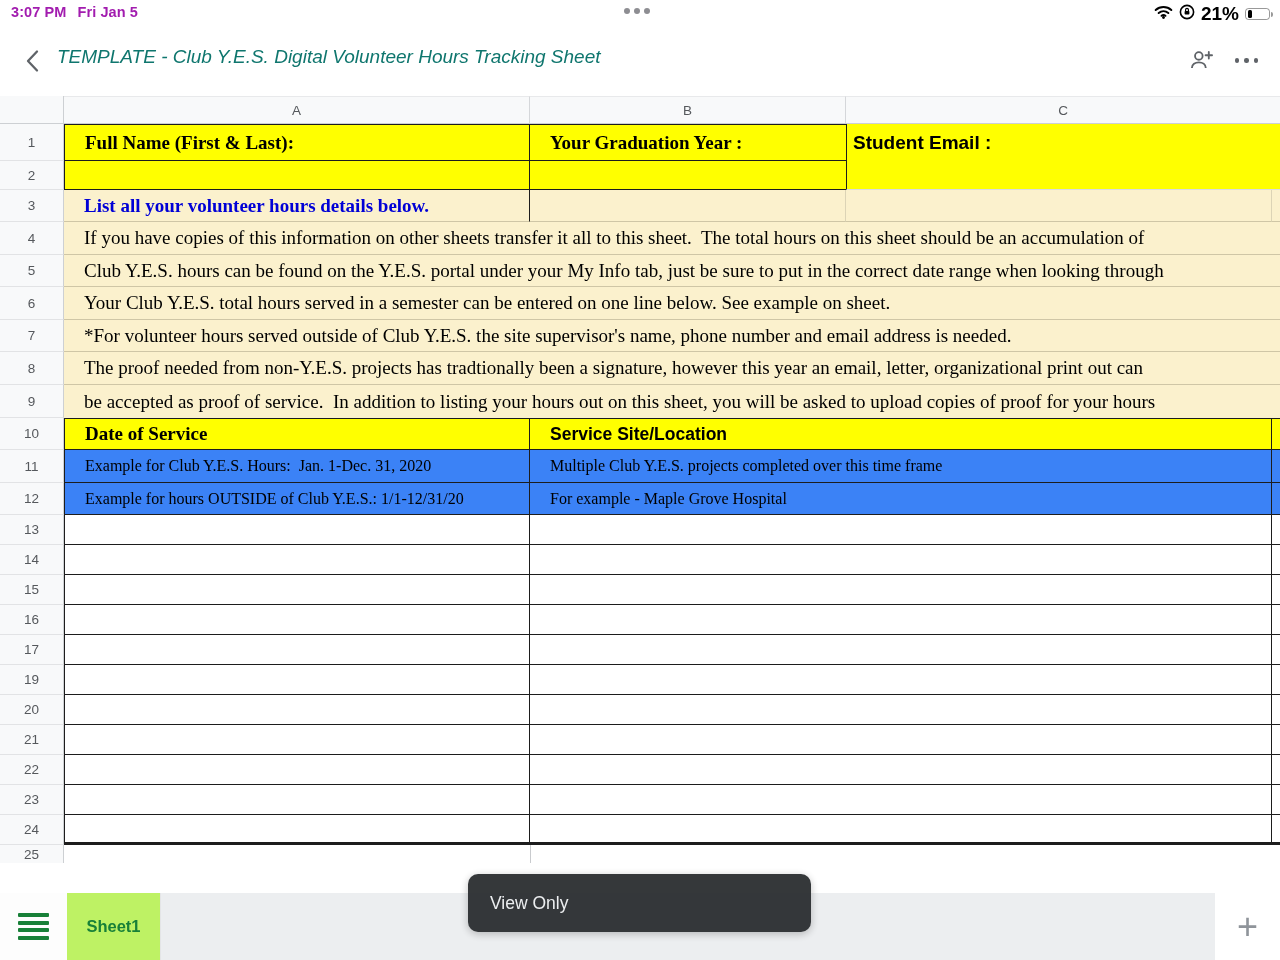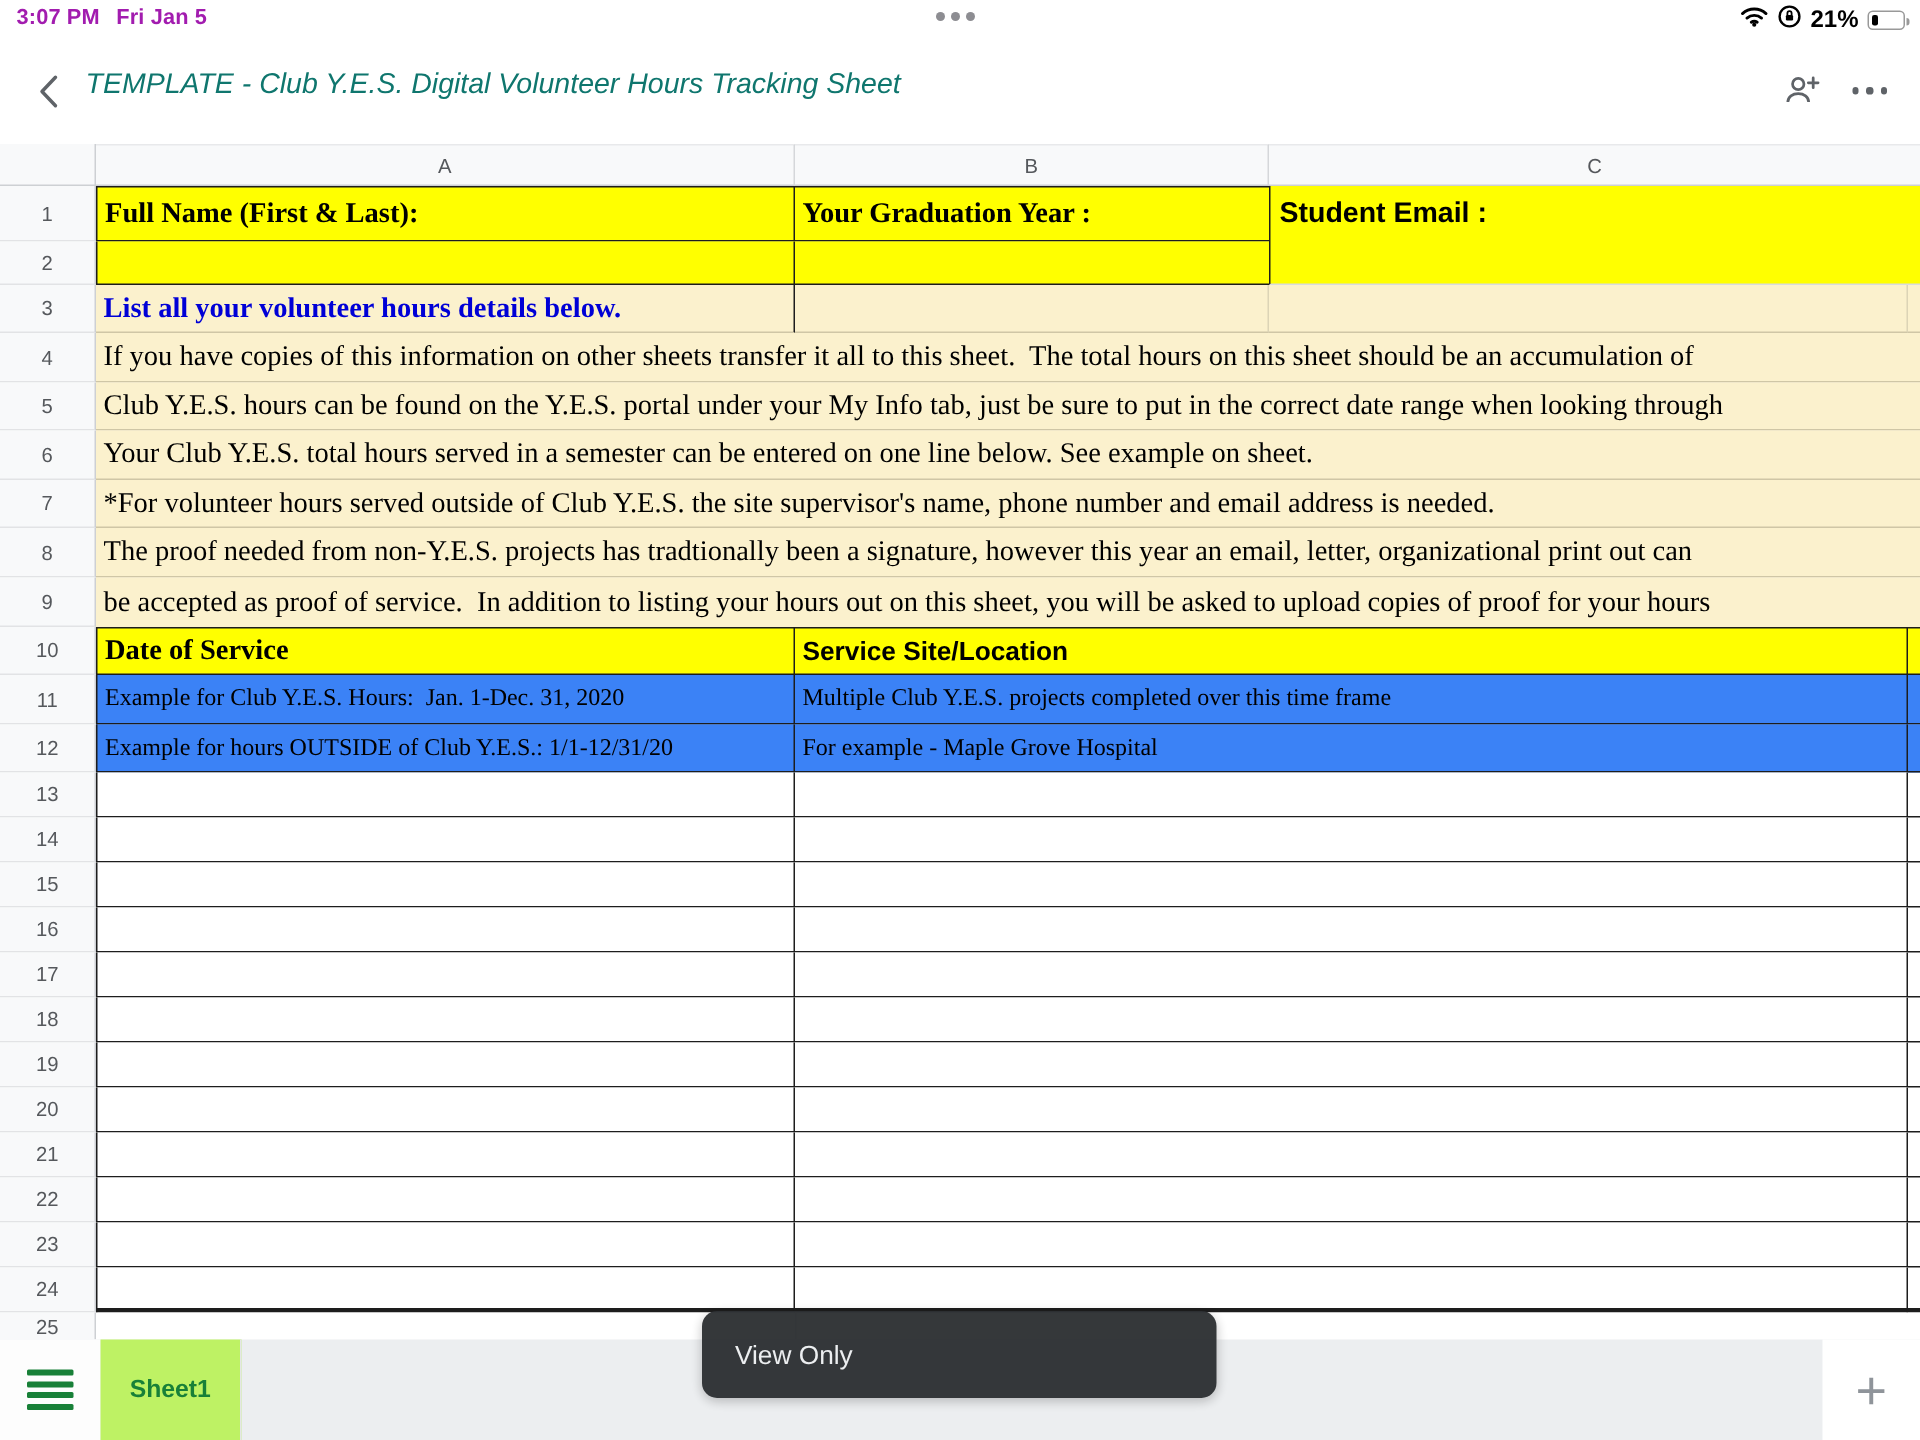--- a/index.html
+++ b/index.html
@@ -7,21 +7,21 @@
   .screen { position:relative; width:1280px; height:960px; overflow:hidden;
             font-family:"Liberation Sans", sans-serif; background:#fff; }
 
   
   .status-bar { position:absolute; top:0; left:0; width:1280px; height:28px; background:#fff; }
   .sb-left { position:absolute; left:11px; top:4px; font-size:14.5px; font-weight:700; color:#a21caf; letter-spacing:.1px; }
   .sb-left .sb-date { margin-left:11px; }
   .sb-dots { position:absolute; left:624px; top:8px; display:flex; gap:4px; }
   .sb-dots i { width:6px; height:6px; border-radius:50%; background:#8d8d92; }
   .sb-right { position:absolute; right:10px; top:3px; display:flex; align-items:center; gap:6px; }
-  .sb-pct { font-size:16px; font-weight:600; color:#000; }
+  .sb-pct { font-size:19px; font-weight:600; color:#000; }
   .battery { position:relative; width:25px; height:12.5px; border:1px solid rgba(0,0,0,.4); border-radius:3.5px; }
   .battery .fill { position:absolute; left:1.5px; top:1.5px; bottom:1.5px; width:4.5px; background:#000; border-radius:1.5px; }
   .battery .nub { position:absolute; right:-4px; top:3.5px; width:2.5px; height:5px; background:rgba(0,0,0,.4); border-radius:0 2px 2px 0; }
 
   
   .app-header { position:absolute; top:28px; left:0; width:1280px; height:64px; background:#fff; }
   .back-btn { position:absolute; left:25px; top:21px; width:18px; height:24px; cursor:pointer; }
   .doc-title { position:absolute; left:57px; top:18px; font-size:19px; color:#0f766e; white-space:nowrap;font-style:italic; }
   .hdr-ic { position:absolute; top:19px; cursor:pointer; }
   .ic-share { right:66px; }
@@ -29,21 +29,21 @@
   .ic-more i { width:4.5px; height:4.5px; border-radius:50%; background:#5f6368; }
 
   
   .grid { position:absolute; top:96px; left:0; width:1280px; }
   .row { display:flex; position:relative; }
   .gut { flex:0 0 64px; background:#f8f9fa; border-right:1px solid #cdd0d3; border-bottom:1px solid #e2e3e5;
          display:flex; align-items:center; justify-content:center;
          font-size:13.5px; color:#55585c; }
   .colhead { background:#f8f9fa; border-right:1px solid #d5d7da; border-bottom:1px solid #cdd0d3; border-top:1px solid #e8e9eb;
              display:flex; align-items:center; justify-content:center; font-size:13.5px; color:#55585c; }
-  .cell { display:flex; align-items:center; padding-left:5px; overflow:hidden; background:#fff; }
+  .cell { display:flex; align-items:center; padding-left:20px; overflow:hidden; background:#fff; }
   .cell span { white-space:pre; }
   .edge { flex:0 0 8px; }
 
   .hH{height:28px}.h37{height:37px}.h29{height:29px}.h32{height:32px}.h33{height:33px}.h30{height:30px}.h18{height:18px}
   .wA{flex:0 0 466px}.wB{flex:0 0 316px}.wC{flex:0 0 434px}.wBC{flex:0 0 742px}.wC2{flex:0 0 426px}.wFull{flex:0 0 1216px}
 
   .serif { font-family:"Liberation Serif", serif; font-size:19px; color:#000; }
   .serif-sm { font-family:"Liberation Serif", serif; font-size:16px; color:#000; }
   .bold { font-weight:700; }
   .blue { color:#0000d6; }
@@ -272,26 +272,20 @@
       <div class="cell wBC br-d bb-d"></div>
       <div class="edge bb-d"></div>
     </div>
     <div class="row h30">
       <div class="gut">17</div>
       <div class="cell wA bl-d br-d bb-d"></div>
       <div class="cell wBC br-d bb-d"></div>
       <div class="edge bb-d"></div>
     </div>
     <div class="row h30">
-      <div class="gut">18</div>
-      <div class="cell wA bl-d br-d bb-d"></div>
-      <div class="cell wBC br-d bb-d"></div>
-      <div class="edge bb-d"></div>
-    </div>
-    <div class="row h30">
       <div class="gut">19</div>
       <div class="cell wA bl-d br-d bb-d"></div>
       <div class="cell wBC br-d bb-d"></div>
       <div class="edge bb-d"></div>
     </div>
     <div class="row h30">
       <div class="gut">20</div>
       <div class="cell wA bl-d br-d bb-d"></div>
       <div class="cell wBC br-d bb-d"></div>
       <div class="edge bb-d"></div>

